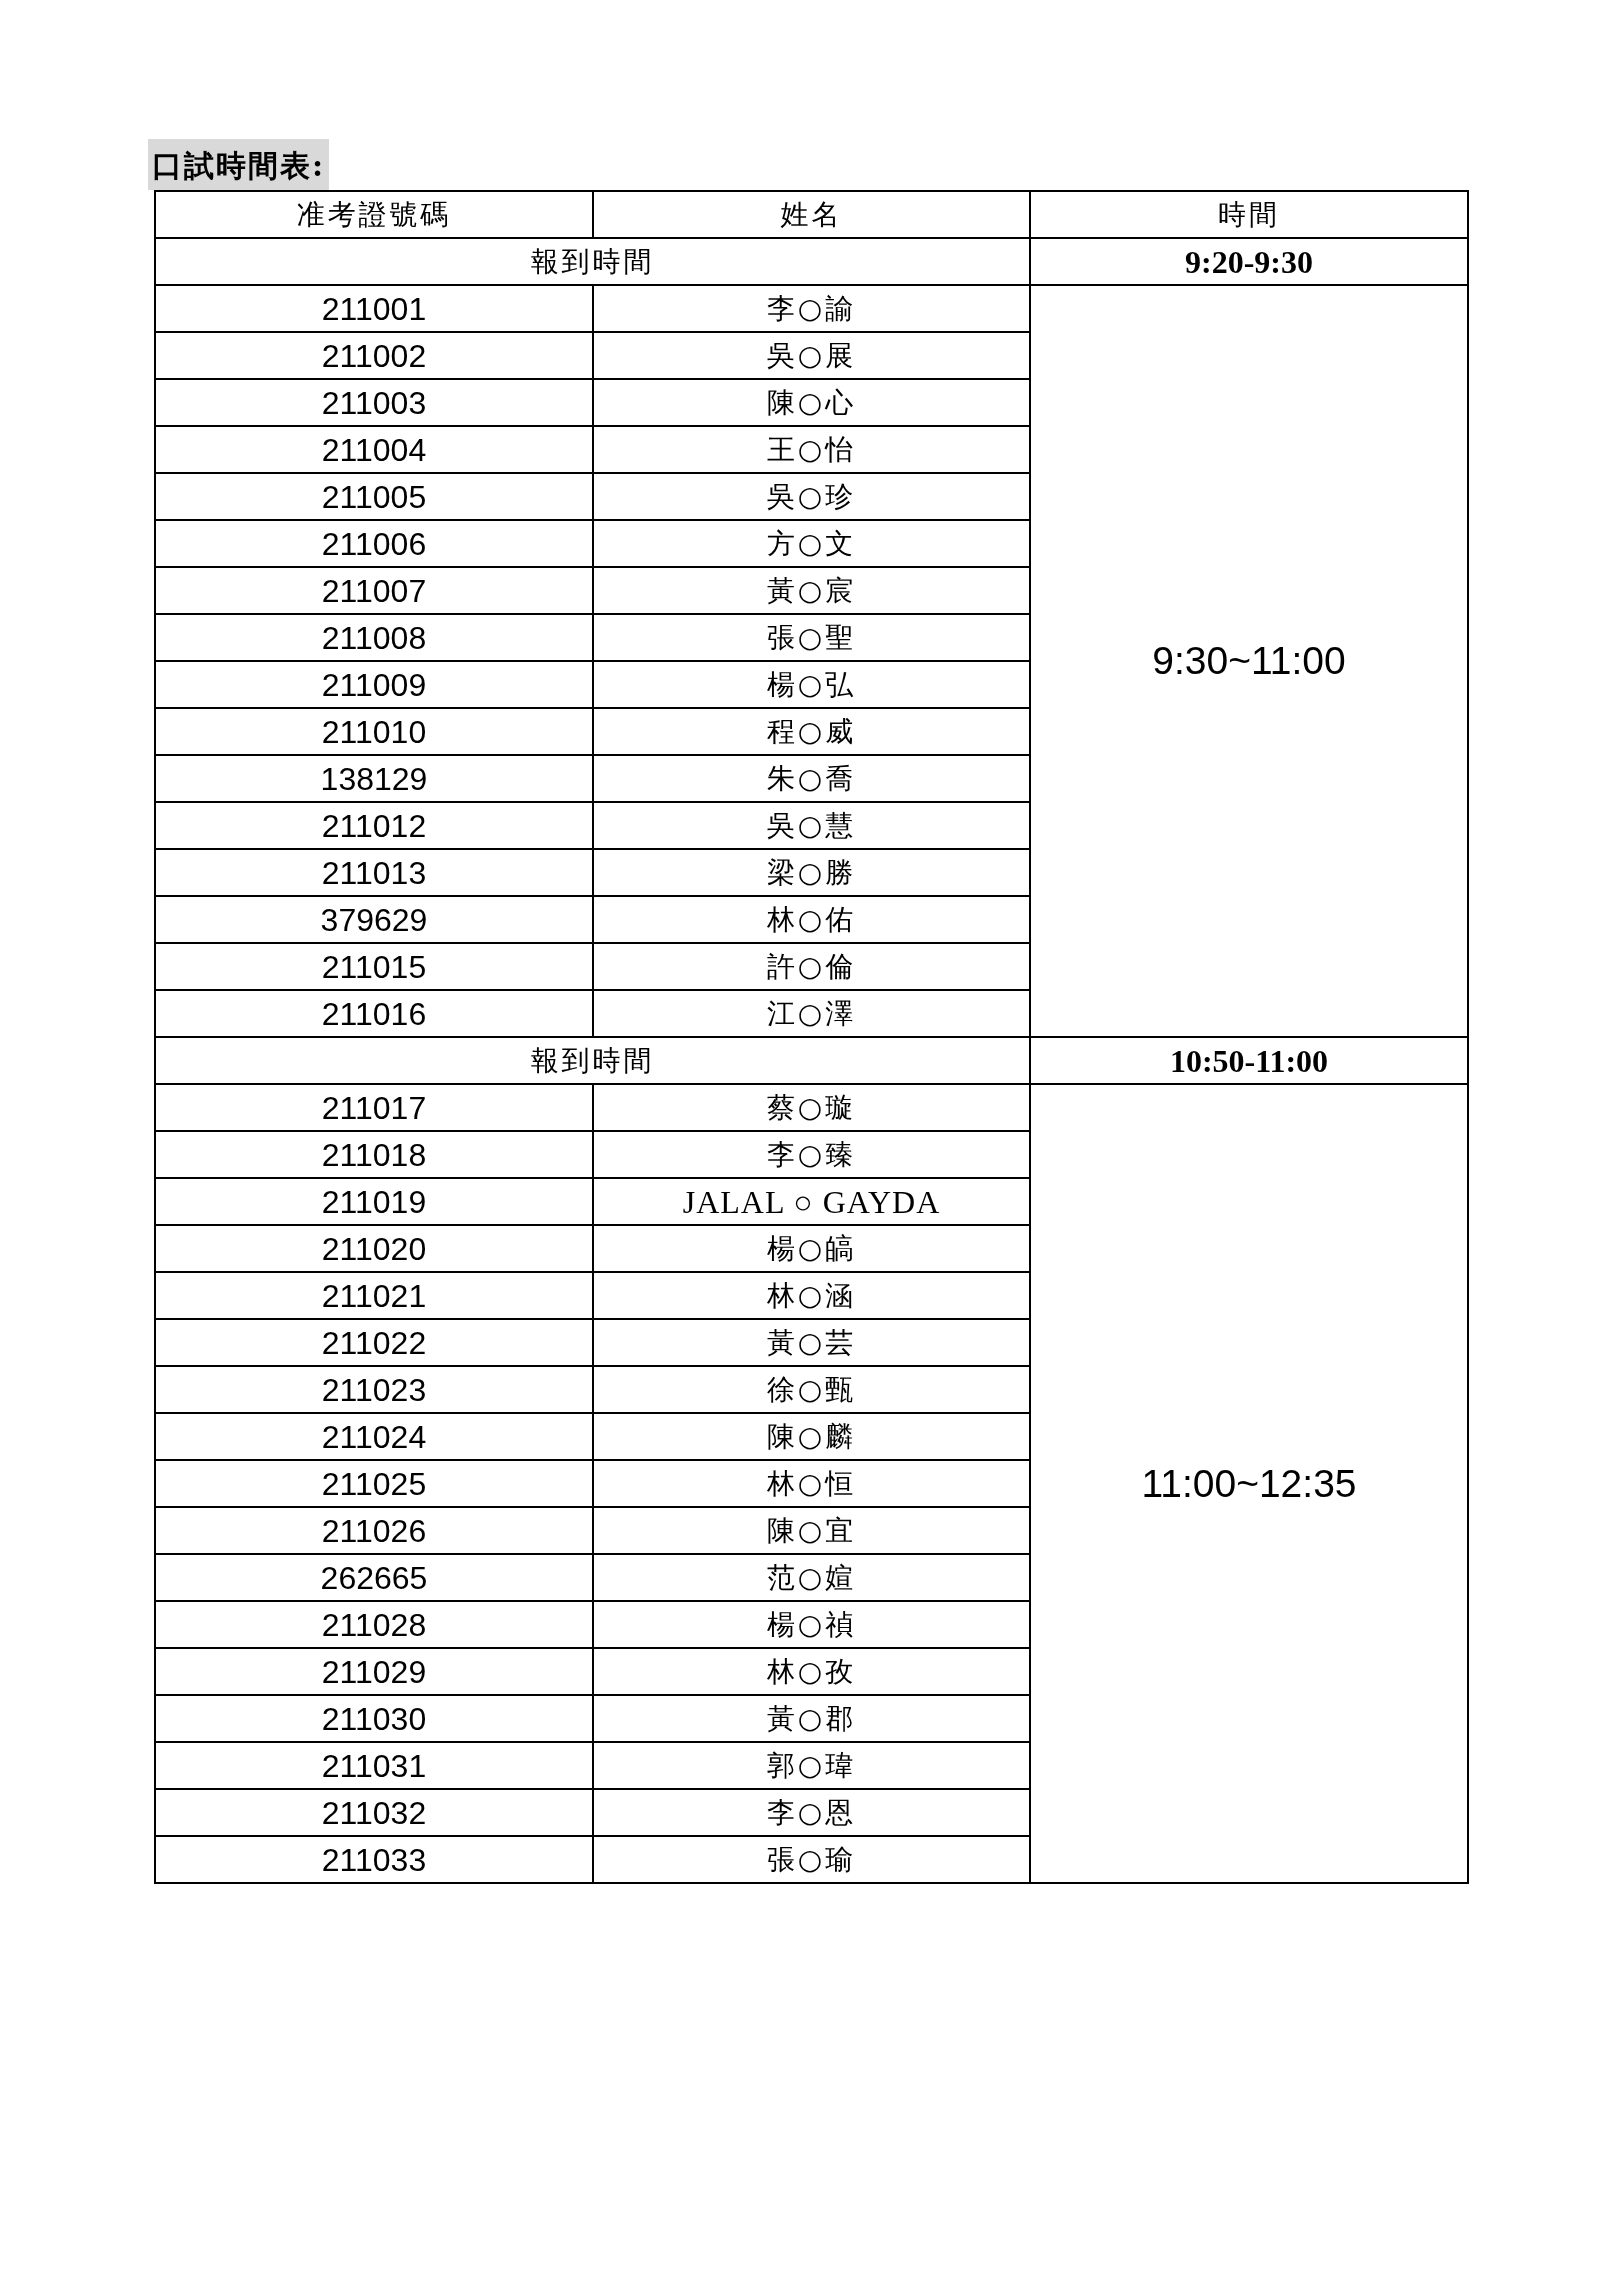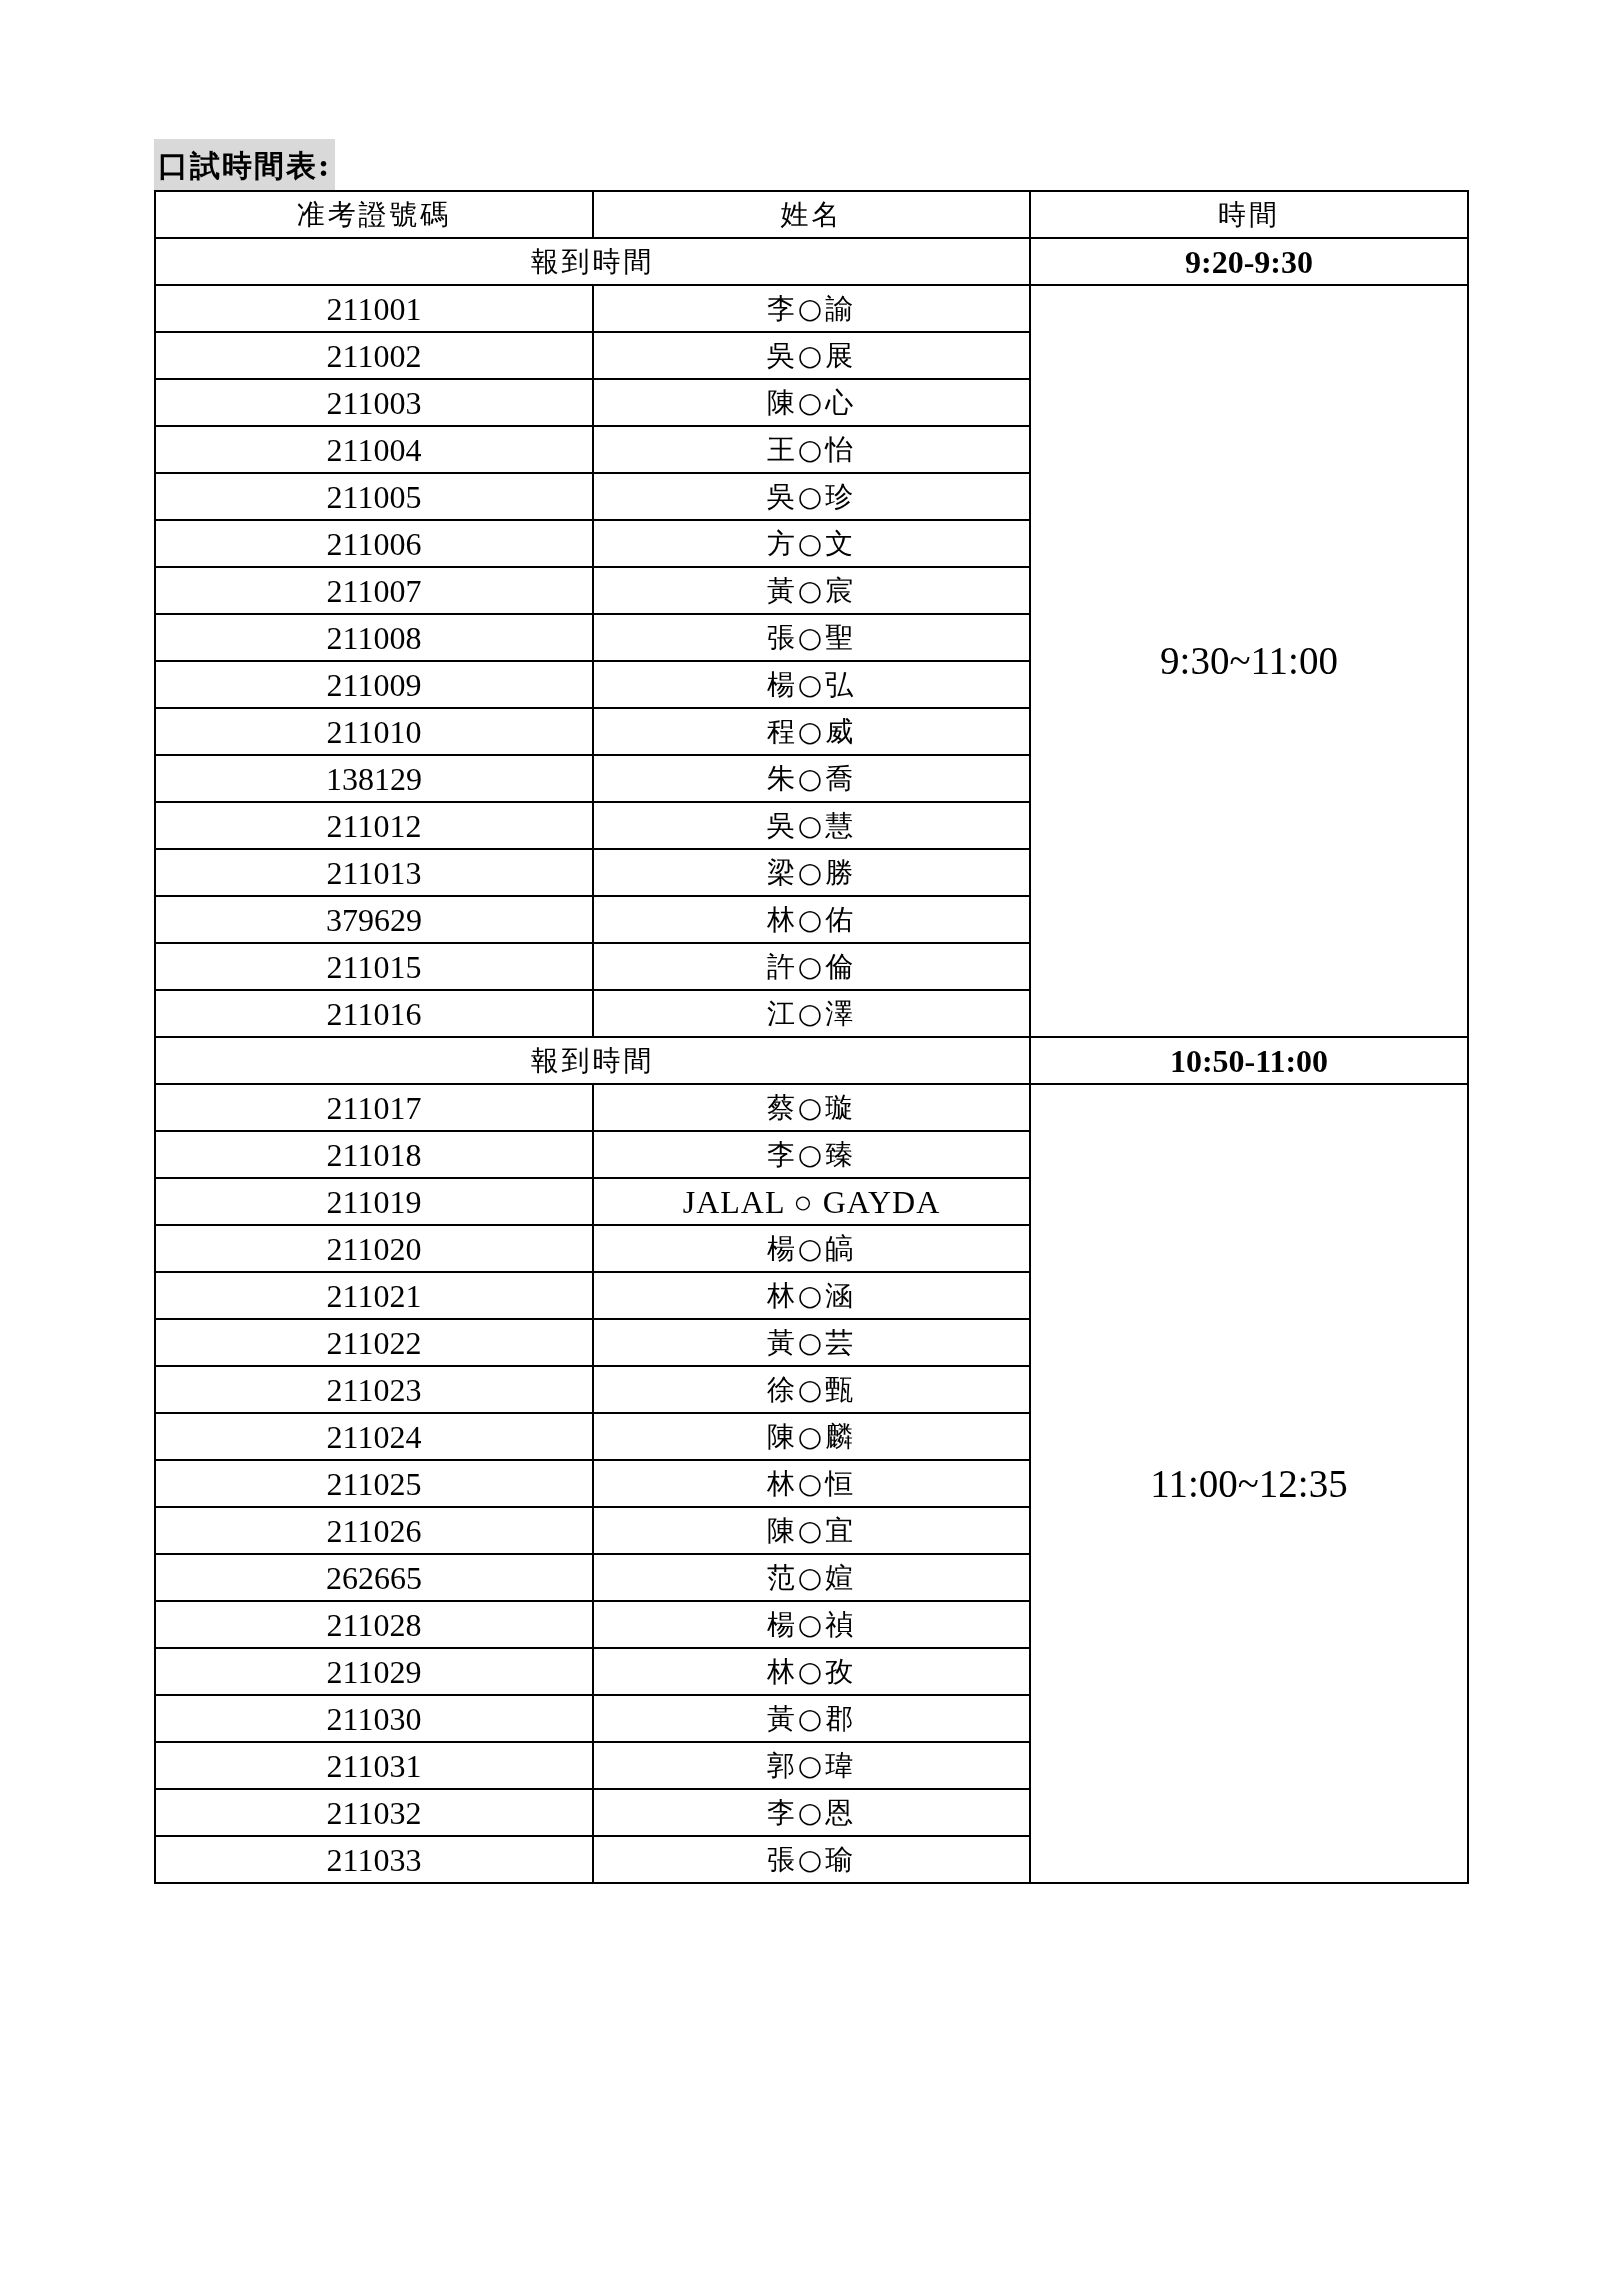--- a/index.html
+++ b/index.html
@@ -1,34 +1,34 @@
 <!DOCTYPE html>
 <html><head>
 <meta charset="utf-8">
 <style>
   html, body { margin:0; padding:0; background:#ffffff; }
   body { width:1621px; height:2293px; position:relative; overflow:hidden;
          font-family:"Liberation Serif","DejaVu Serif",serif; color:#000; }
   .title {
-    position:absolute; left:154px; top:139px; height:51px;
+    position:absolute; left:148px; top:139px; height:51px;
     padding:0 3.9px; background:#d9d9d9;
     font-family:"DejaVu Serif","Liberation Serif",serif; font-weight:bold;
     font-size:30px; line-height:53px; letter-spacing:2px;
   }
   table.sched {
     position:absolute; left:154px; top:190px; width:1313px;
     border-collapse:collapse; table-layout:fixed;border-radius:17px;
   }
   table.sched td {
     border:2.5px solid #000; height:45px; padding:0;
     text-align:center; vertical-align:middle;
     font-size:32px; line-height:44px;
   }
   .cjk { font-family:"DejaVu Serif","Liberation Serif",serif; font-size:28px !important; letter-spacing:2.9px; }
-  .num { font-family:Liberation Serif, serif; }
+  .num { font-family:Liberation Sans, sans-serif; }
   .bold { font-weight:bold; font-family:"Liberation Serif",serif;margin-left:11px; }
   .span-time { font-size:39px !important; }
   .name-latin { font-family:"Liberation Serif",serif; letter-spacing:1px; }
 </style>
 </head>
 <body>
 
 <div class="title">口試時間表:</div>
 
 <table class="sched">

